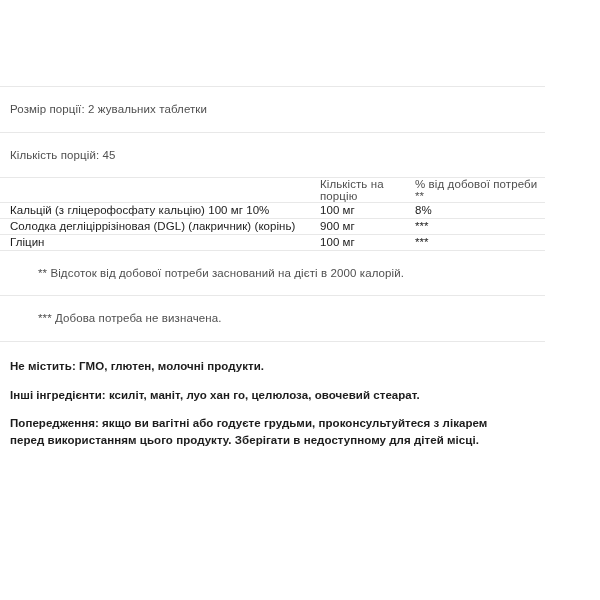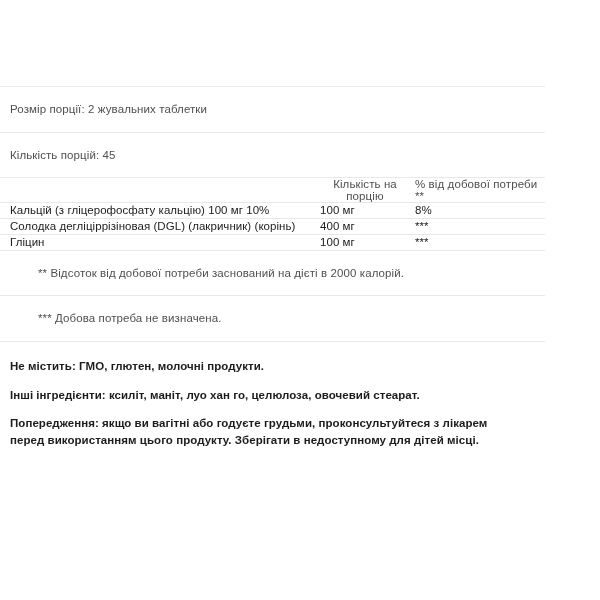--- a/index.html
+++ b/index.html
@@ -61,21 +61,21 @@
   }
 
   .head-cell {
     padding: 16px 0 15px 0;
     font-size: 11.5px;
     font-weight: 400;
     color: #4f4f4f;
     letter-spacing: 0.1px;
   }
   .head-cell.name-col { padding-left: 10px; }
-  .head-cell.amount-col { padding-left: 15px; text-align: center; }
+  .head-cell.amount-col { padding-left: 15px; }
   .head-cell.dv-col { padding-left: 5px; }
 
   .facts-table tbody tr td {
     border-top: 1px solid #e8e8e8;
   }
 
   .body-cell {
     padding: 15px 0 14px 0;
     font-size: 11.5px;
     font-weight: 400;
@@ -140,21 +140,21 @@
       </tr>
     </thead>
     <tbody>
       <tr>
         <td class="body-cell name-col">Кальцій (з гліцерофосфату кальцію) 100 мг 10%</td>
         <td class="body-cell amount-col">100 мг</td>
         <td class="body-cell dv-col">8%</td>
       </tr>
       <tr>
         <td class="body-cell name-col">Солодка дегліціррізіновая (DGL) (лакричник) (корінь)</td>
-        <td class="body-cell amount-col">400 мг</td>
+        <td class="body-cell amount-col">900 мг</td>
         <td class="body-cell dv-col">***</td>
       </tr>
       <tr>
         <td class="body-cell name-col">Гліцин</td>
         <td class="body-cell amount-col">100 мг</td>
         <td class="body-cell dv-col">***</td>
       </tr>
     </tbody>
   </table>
 

